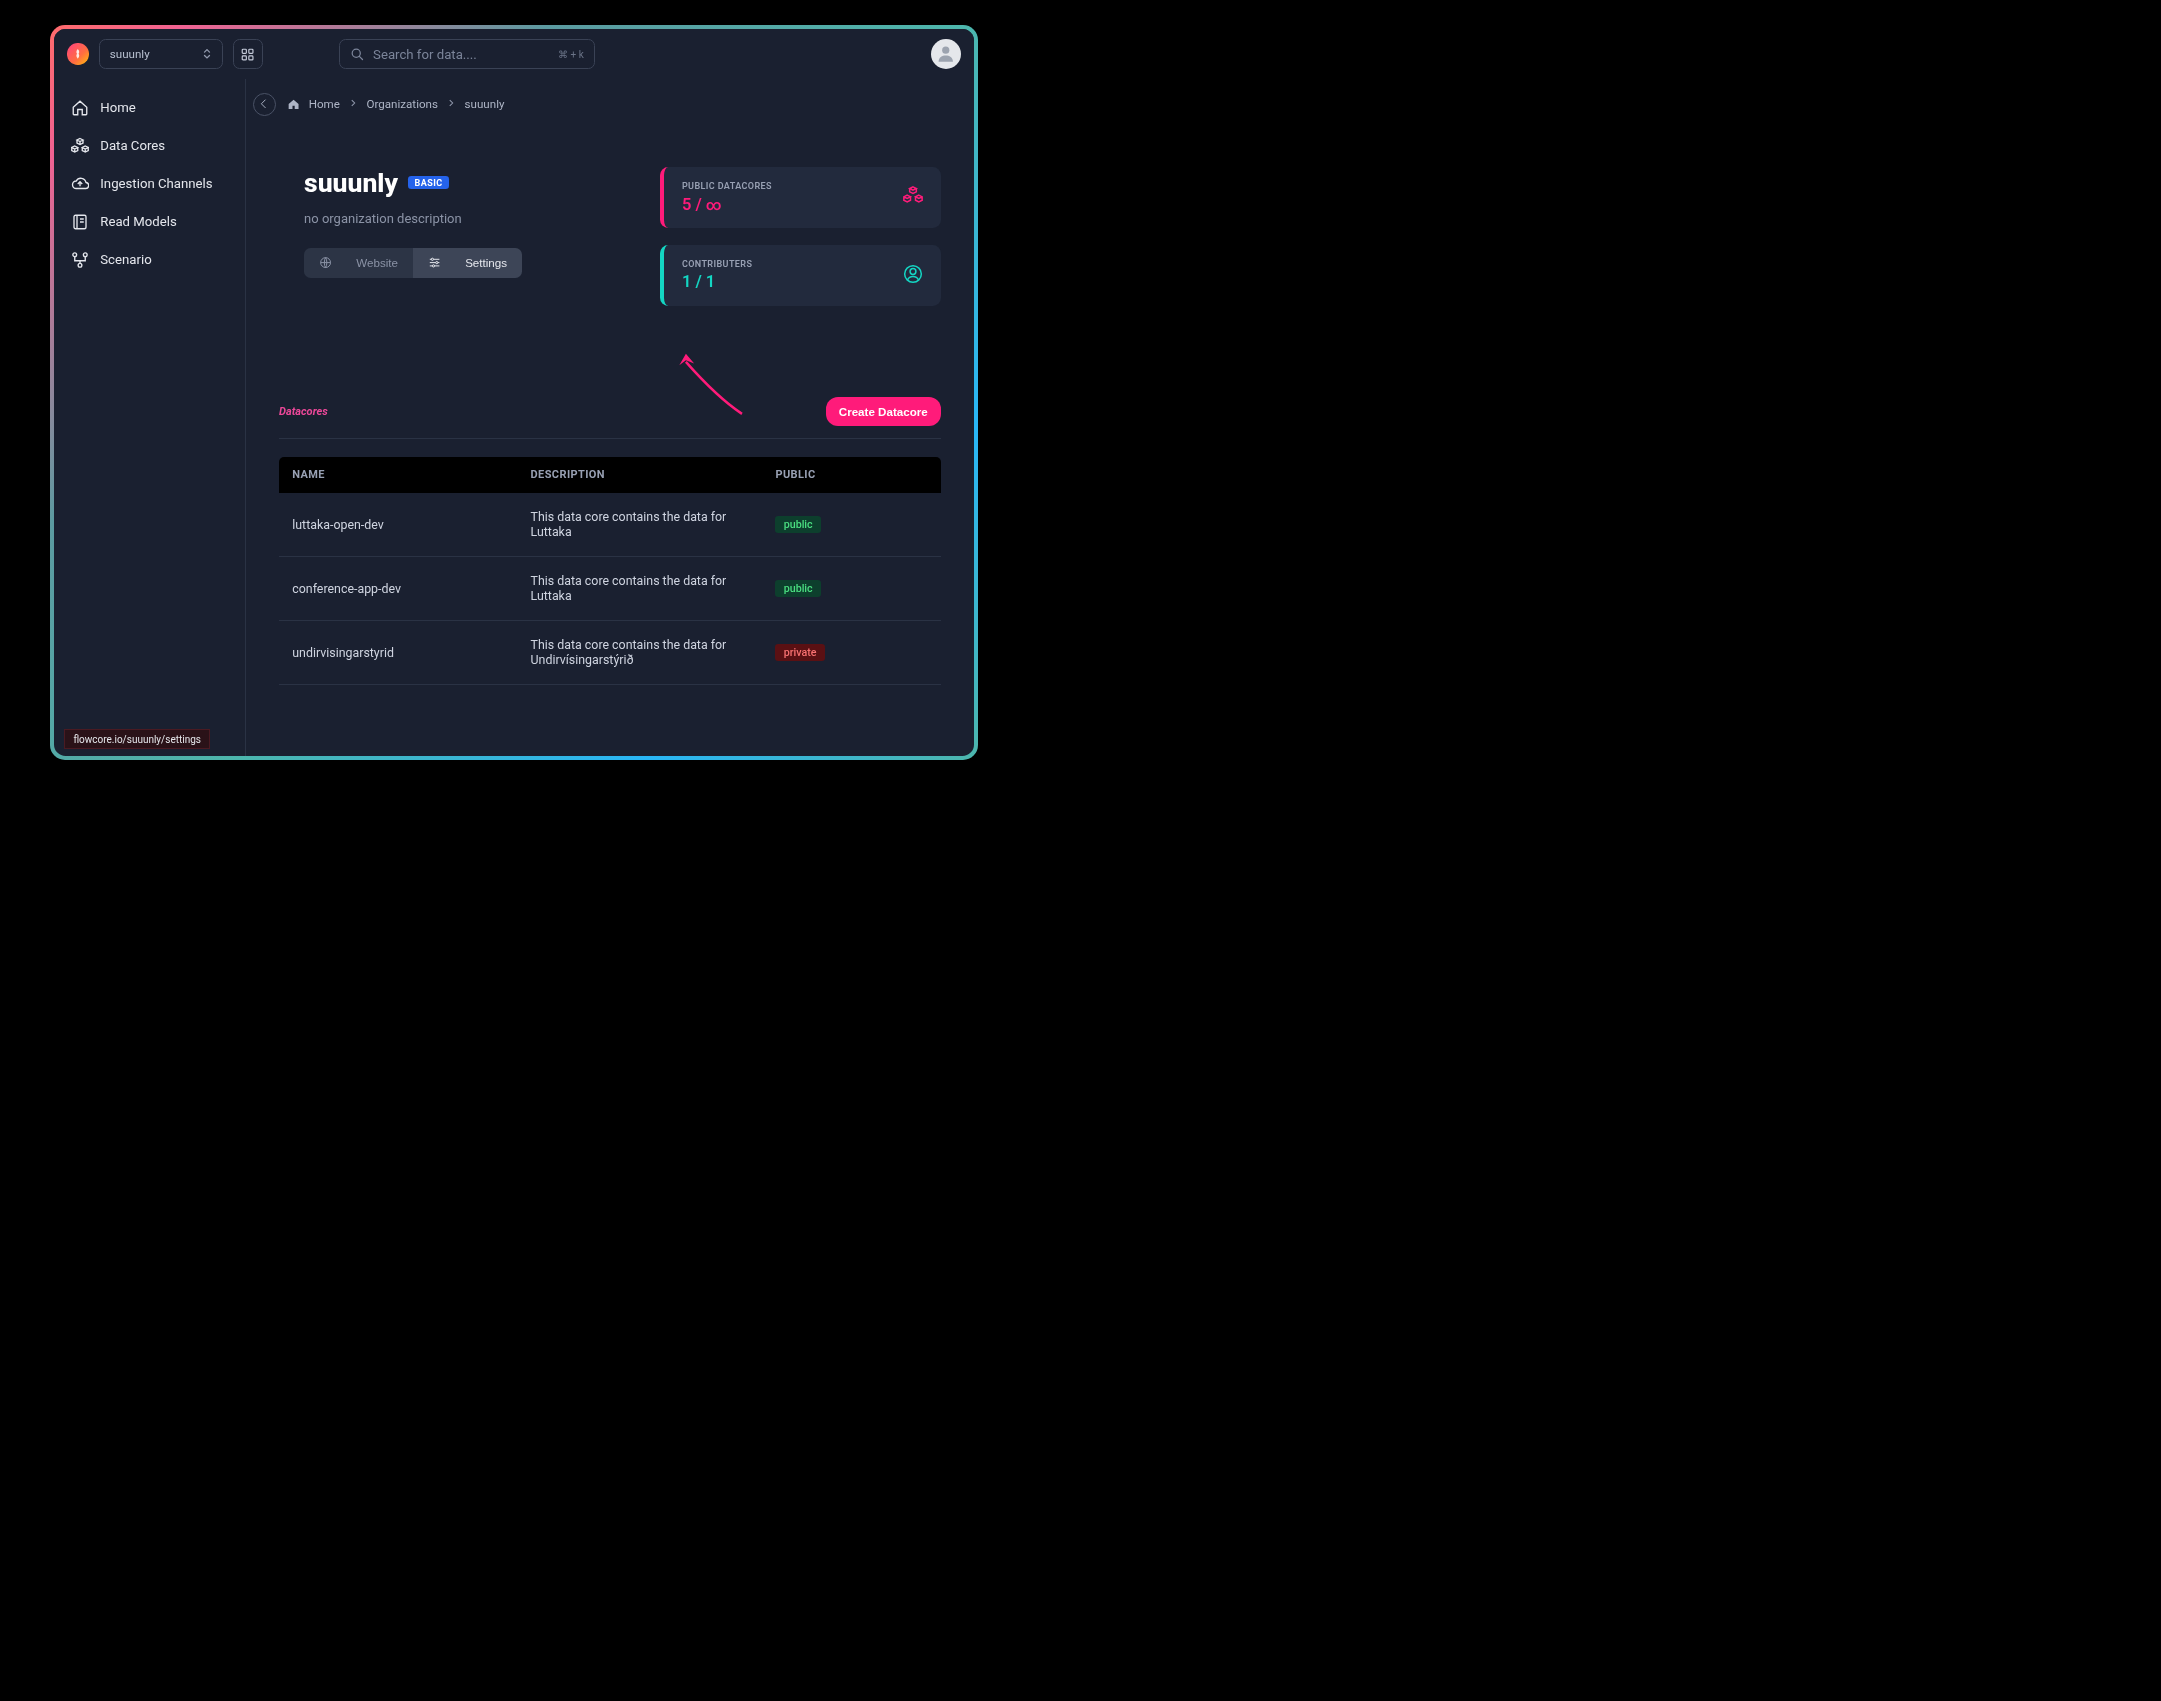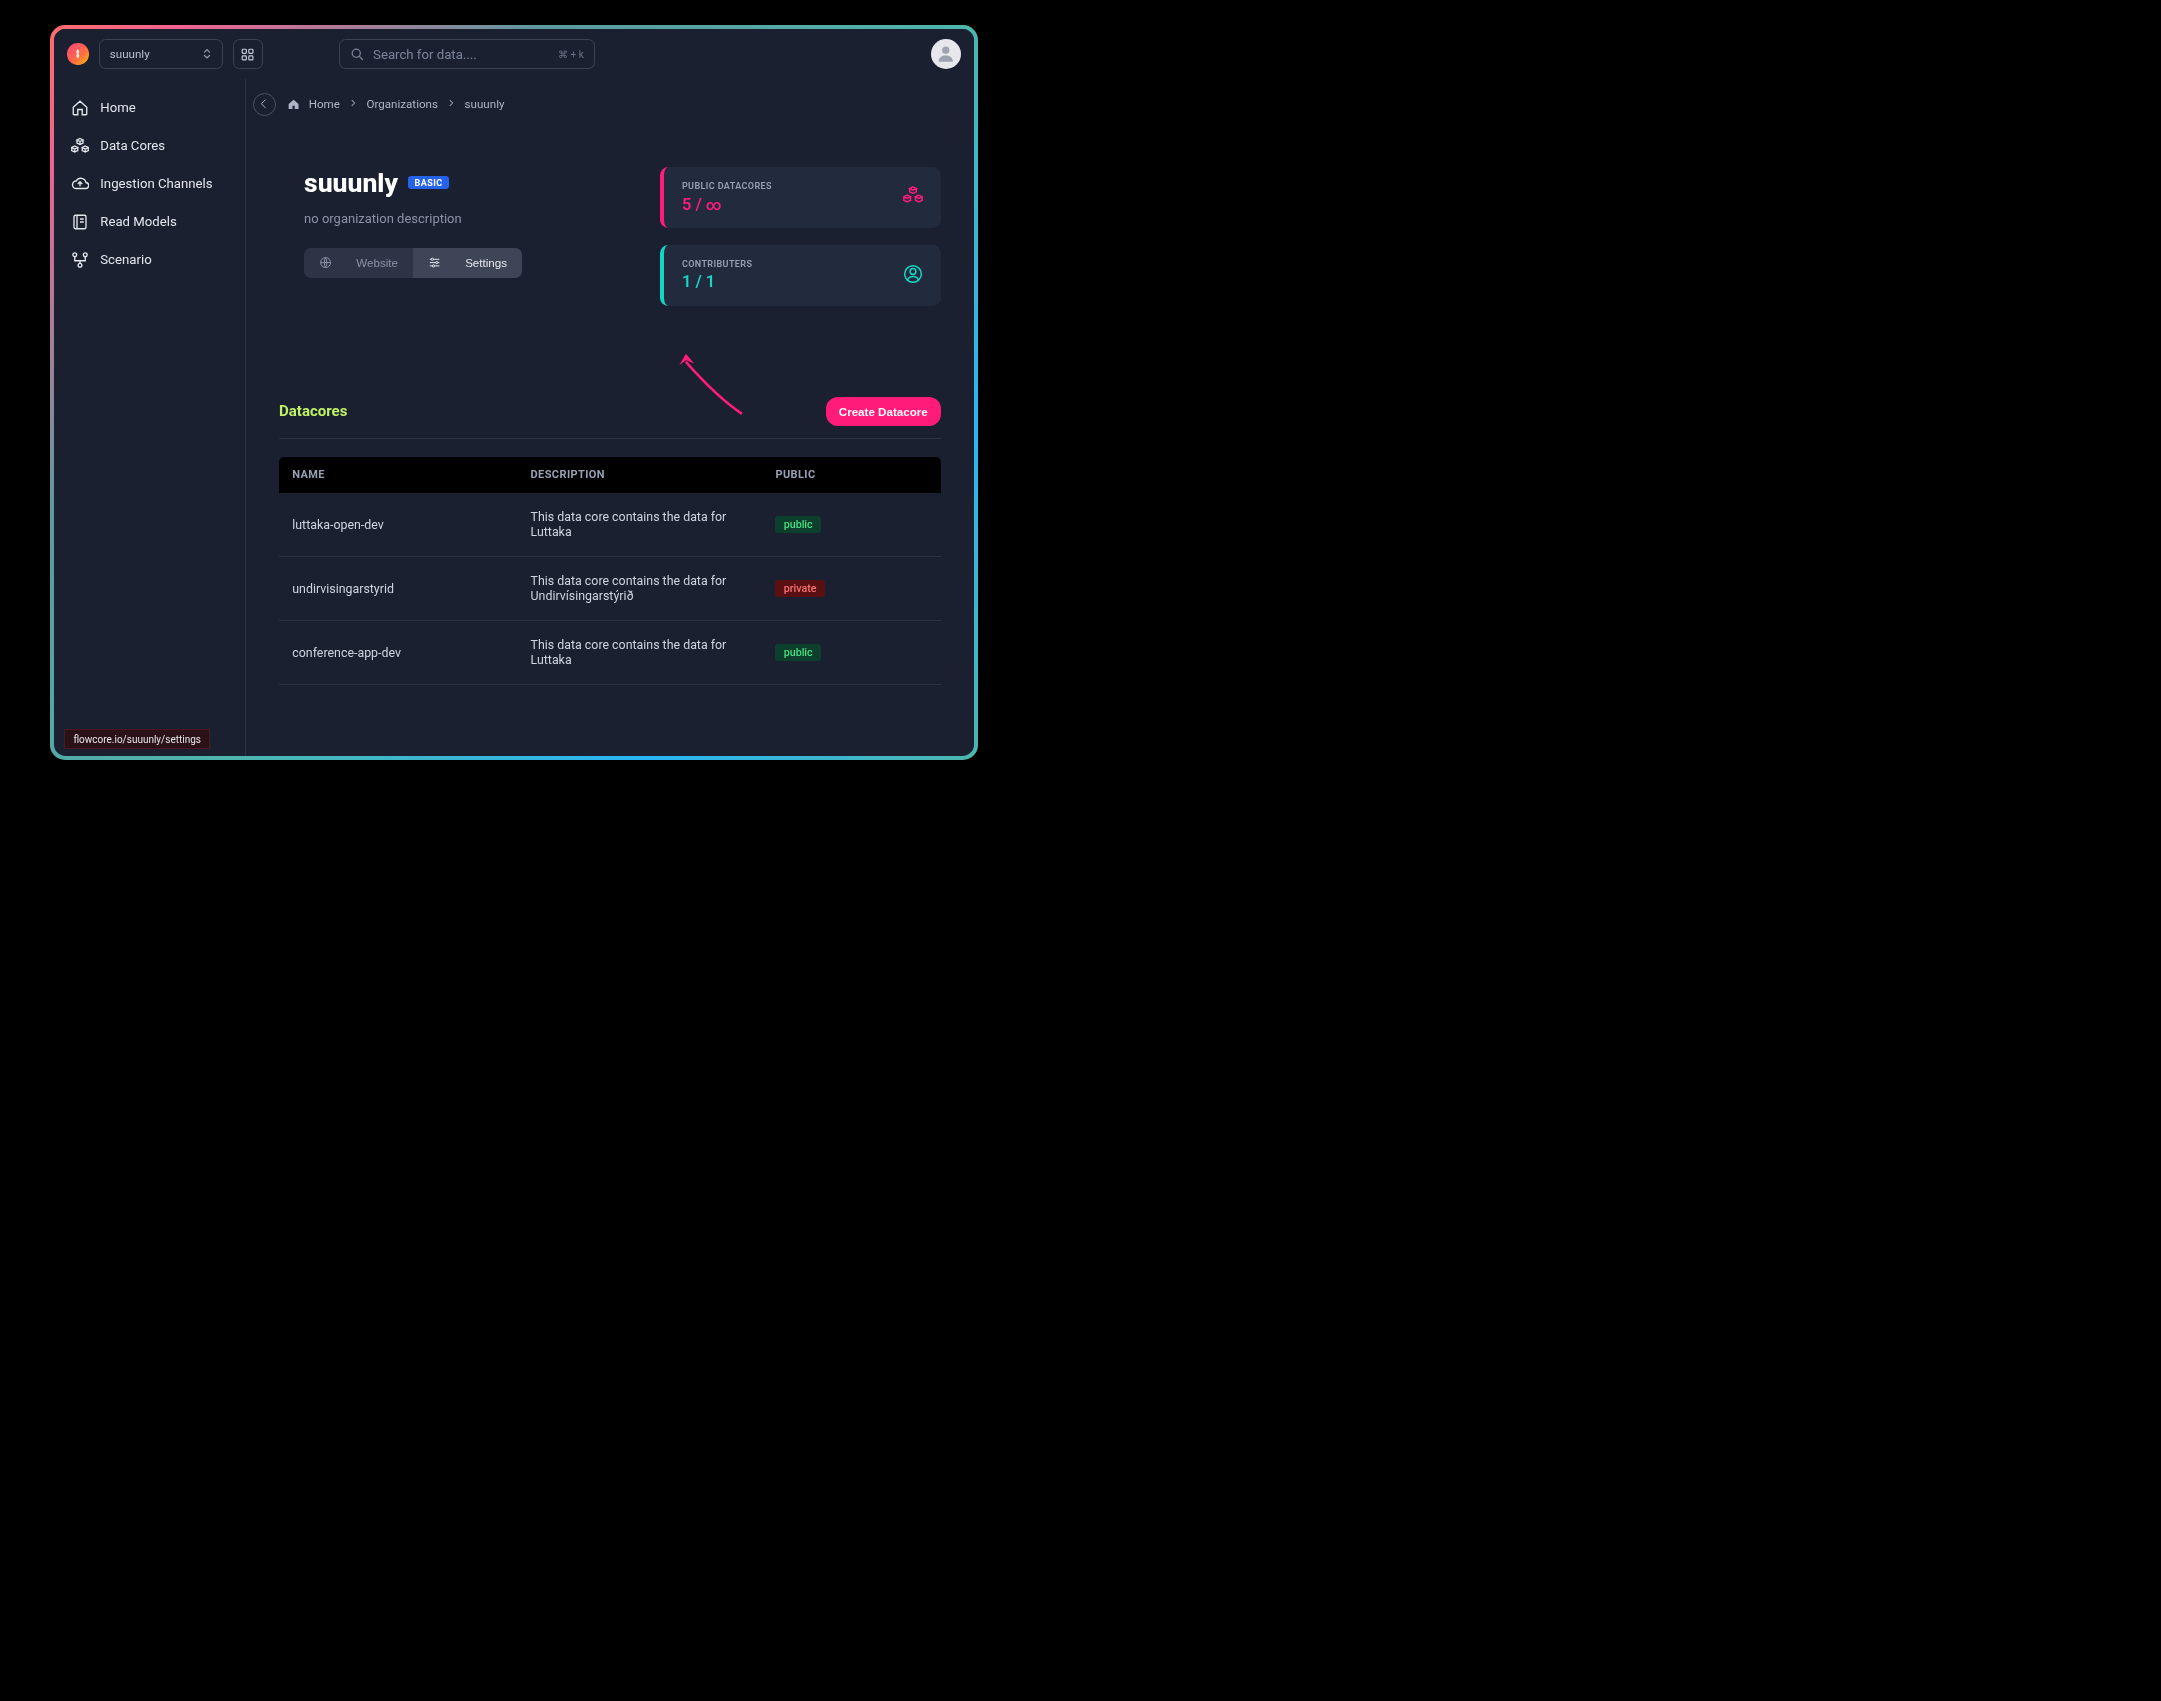--- a/index.html
+++ b/index.html
@@ -147,21 +147,21 @@
 .stat-pink .stat-val { color:#ff1b7a; }
 .stat-purple .stat-val { color:#a06bff; }
 .stat-teal .stat-val { color:#14d6c3; }
 .stat-icon svg { width:20px; height:20px; fill:none; stroke-width:1.8; }
 .stat-pink .stat-icon svg { stroke:#ff1b7a; }
 .stat-purple .stat-icon svg { stroke:#a06bff; }
 .stat-teal .stat-icon svg { stroke:#14d6c3; }
 
 .datacores { margin-top: 91px; }
 .dc-head { display:flex; align-items:center; justify-content:space-between; padding-bottom:11.6px; border-bottom:0.8px solid #2a3244; }
-.dc-title { font-size:15px; font-weight:700; color:#bef264; }
+.dc-title { font-size:11px; font-weight:700; color:#ec4899;font-style:italic; }
 .create-btn {
   background:#ff1b7a; color:#fff; border:none; border-radius:12px;
   padding: 8.3px 13.2px; font-size:11.6px; font-weight:600; cursor:pointer;
 }
 table { width:100%; border-collapse:collapse; margin-top:18px; table-layout:fixed; }
 thead th {
   background:#000000; color:#98a0b3; font-size:11px; letter-spacing:0.4px;
   text-align:left; padding:11.6px 13.2px; font-weight:700;
 }
 thead th:first-child { border-radius: 5px 0 0 0; width:36%;}
@@ -368,29 +368,29 @@
                 <th>PUBLIC</th>
               </tr>
             </thead>
             <tbody id="dc-tbody">
                 <tr>
                   <td>luttaka-open-dev</td>
                   <td>This data core contains the data for Luttaka</td>
                   <td><span class="tag public">public</span></td>
                 </tr>
                 <tr>
+                  <td>conference-app-dev</td>
+                  <td>This data core contains the data for Luttaka</td>
+                  <td><span class="tag public">public</span></td>
+                </tr>
+                <tr>
                   <td>undirvisingarstyrid</td>
                   <td>This data core contains the data for Undirvísingarstýrið</td>
                   <td><span class="tag private">private</span></td>
                 </tr>
-                <tr>
-                  <td>conference-app-dev</td>
-                  <td>This data core contains the data for Luttaka</td>
-                  <td><span class="tag public">public</span></td>
-                </tr>
               </tbody>
           </table>
         </div>
       </div>
     </div>
 
     <div class="url-toast">flowcore.io/suuunly/settings</div>
   </div>
 </div>
 

